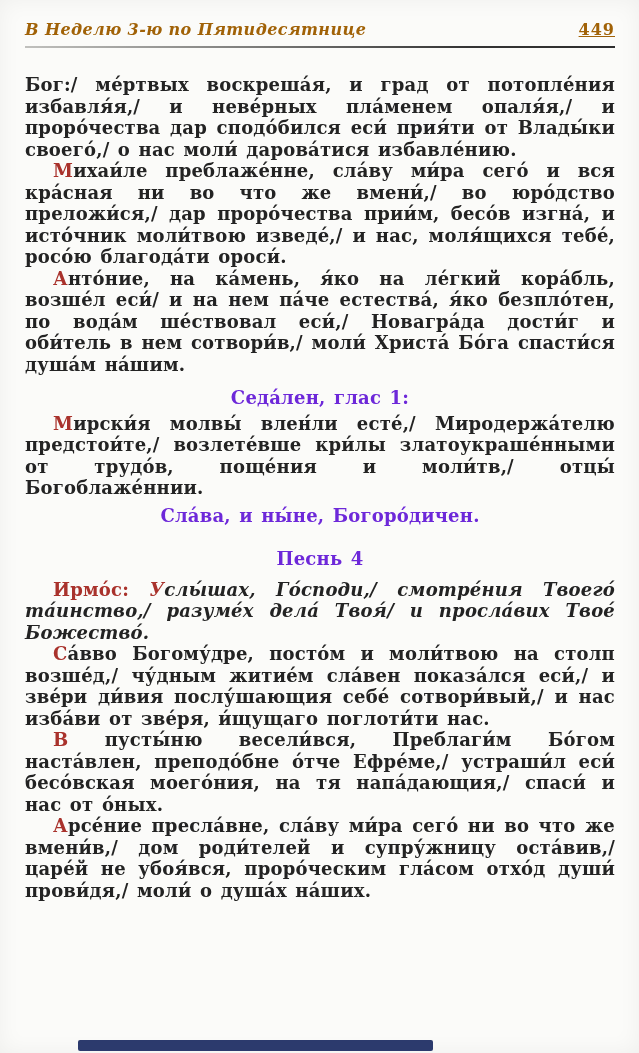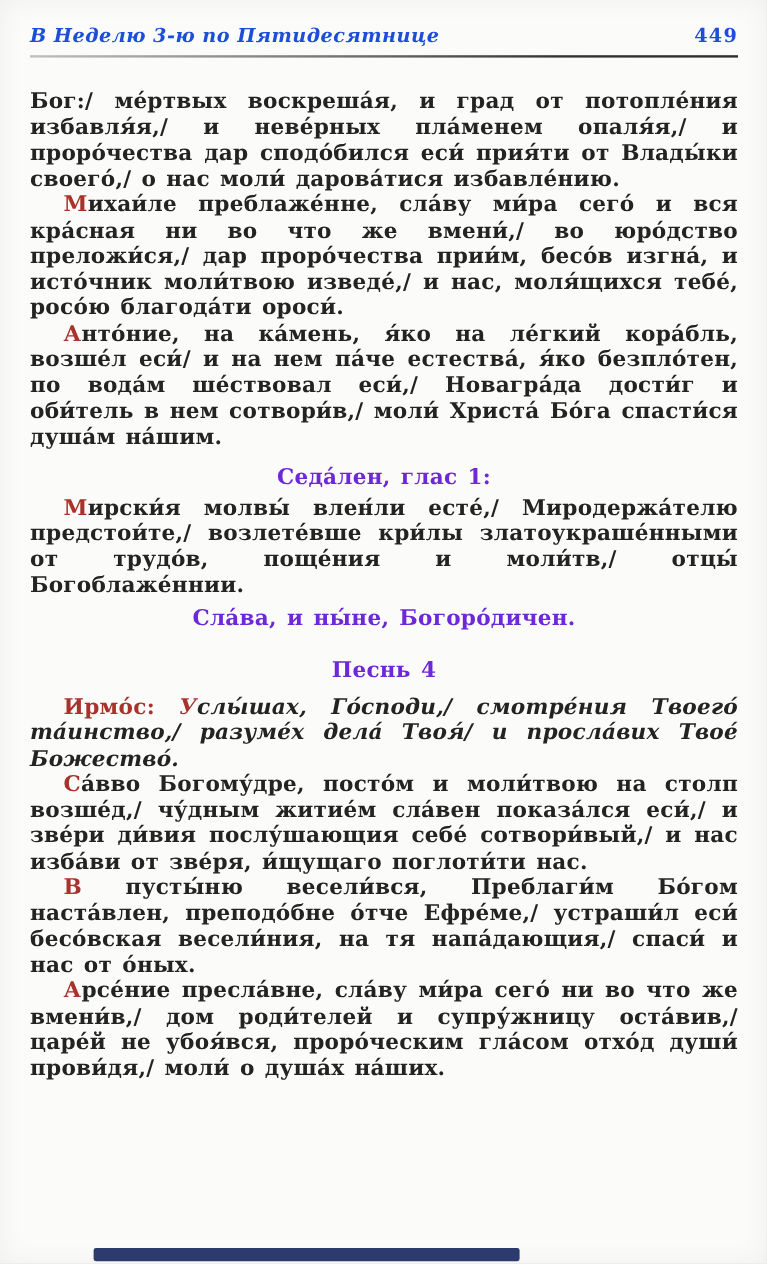--- a/index.html
+++ b/index.html
@@ -9,23 +9,23 @@
     background:#fbfbf9;
     overflow:hidden;
     box-shadow: inset 0 0 22px rgba(0,0,0,0.05);
     font-family:"DejaVu Serif", serif;
   }
   .inner { position:absolute; left:25px; top:20px; width:590px; }
   .header {
     display:flex; justify-content:space-between; align-items:baseline;
     font-family:"DejaVu Serif", serif;
     font-weight:bold; font-style:italic;
-    font-size:16px; color:#1d4ed8; letter-spacing:0.4px;
+    font-size:16px; color:#a16207; letter-spacing:0.4px;
   }
-  .header .num { font-style:normal; letter-spacing:1px; }
+  .header .num { font-style:normal; letter-spacing:1px;text-decoration:underline; }
   .rule {
     height:2px; margin-top:7px;
     background:linear-gradient(90deg,#c0c0bd,#7a7a78 40%,#343434 75%,#2e2e2e);
   }
   .bodytext {
     margin-top:26px;
     font-size:18px; font-weight:bold; line-height:21.5px;
     color:#232323; text-align:justify;
     letter-spacing:0.2px; word-spacing:2px;
   }
@@ -72,21 +72,21 @@
       <p class="para"><span class="red">М</span><span>ирски́я молвы́ влен́ли есте́,/ Миродержа́телю предстои́те,/ возлете́вше кри́лы златоукраше́нными от трудо́в, поще́ния и моли́тв,/ отцы́ Богоблаже́ннии.</span></p>
 
       <p class="heading h-slava">Сла́ва, и ны́не, Богоро́дичен.</p>
 
       <p class="heading h-pesn">Песнь 4</p>
 
       <p class="para"><span class="red">Ирмо́с:</span> <span class="it"><span class="red">У</span><span>слы́шах, Го́споди,/ смотре́ния Твоего́ та́инство,/ разуме́х дела́ Твоя́/ и просла́вих Твое́ Божество́.</span></span></p>
 
       <p class="para"><span class="red">С</span><span>а́вво Богому́дре, посто́м и моли́твою на столп возше́д,/ чу́дным житие́м сла́вен показа́лся еси́,/ и зве́ри ди́вия послу́шающия себе́ сотвори́вый,/ и нас изба́ви от зве́ря, и́щущаго поглоти́ти нас.</span></p>
 
-      <p class="para"><span class="red">В</span><span> пусты́ню весели́вся, Преблаги́м Бо́гом наста́влен, преподо́бне о́тче Ефре́ме,/ устраши́л еси́ бесо́вская весели́ния, на тя напа́дающия,/ спаси́ и нас от о́ных.</span></p>
+      <p class="para"><span class="red">В</span><span> пусты́ню весели́вся, Преблаги́м Бо́гом наста́влен, преподо́бне о́тче Ефре́ме,/ устраши́л еси́ бесо́вская моего́ния, на тя напа́дающия,/ спаси́ и нас от о́ных.</span></p>
 
       <p class="para"><span class="red">А</span><span>рсе́ние пресла́вне, сла́ву ми́ра сего́ ни во что же вмени́в,/ дом роди́телей и супру́жницу оста́вив,/ царе́й не убоя́вся, проро́ческим гла́сом отхо́д души́ прови́дя,/ моли́ о душа́х на́ших.</span></p>
 
     </div>
   </div>
 
   <div class="bottom-bar"></div>
 </div>
 
 </body></html>

